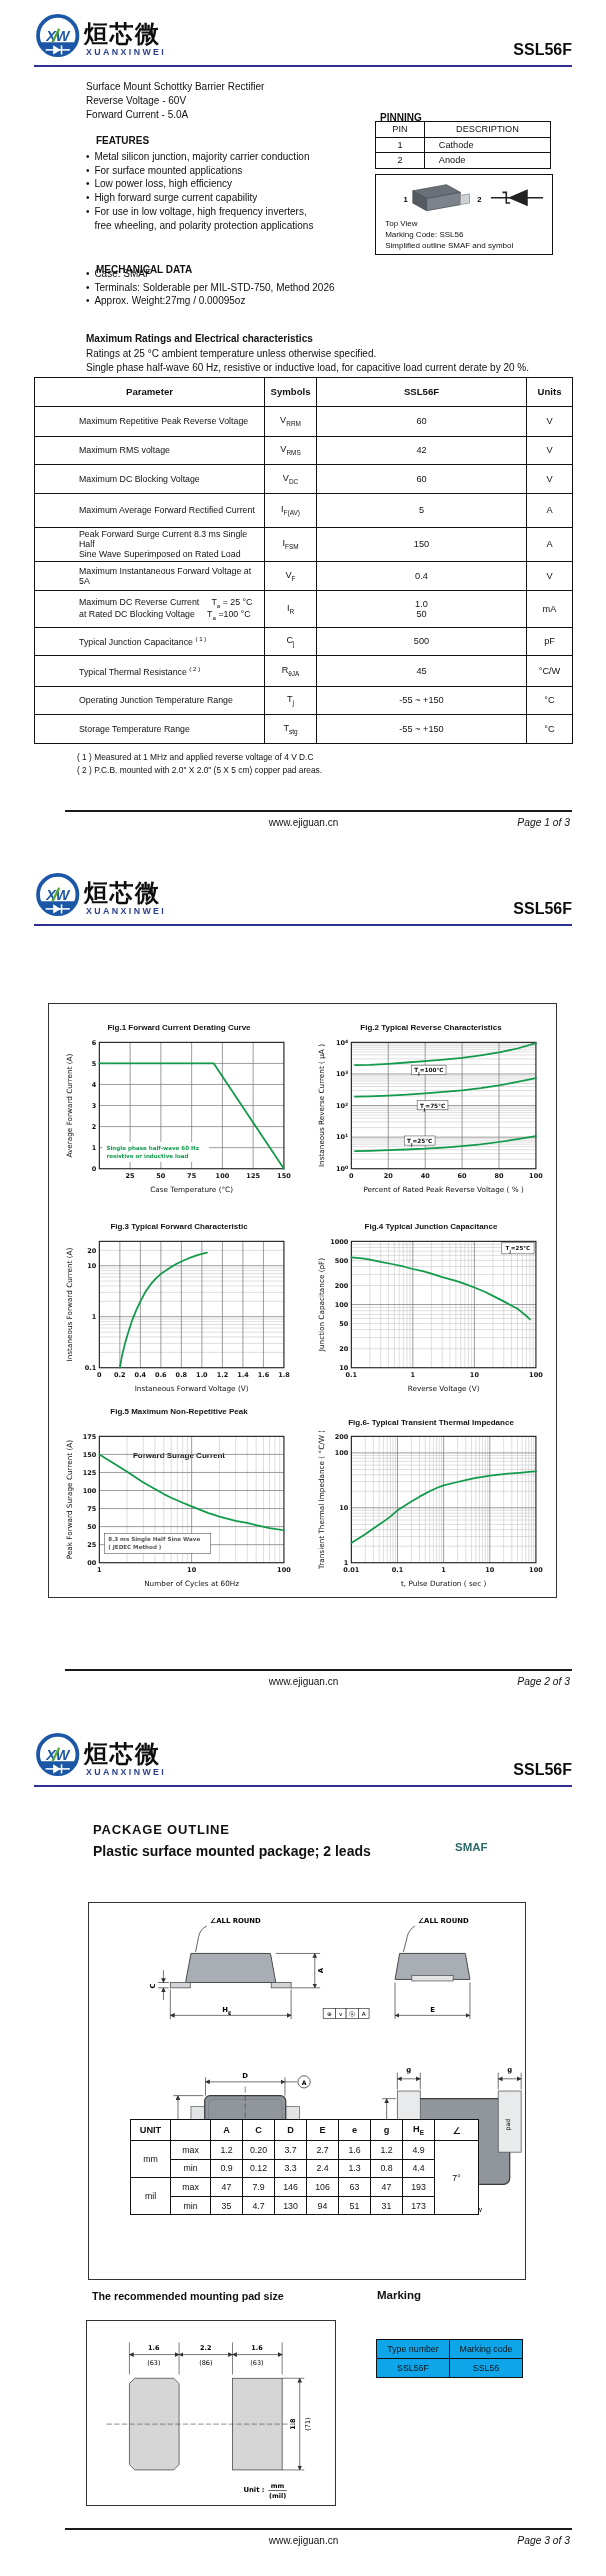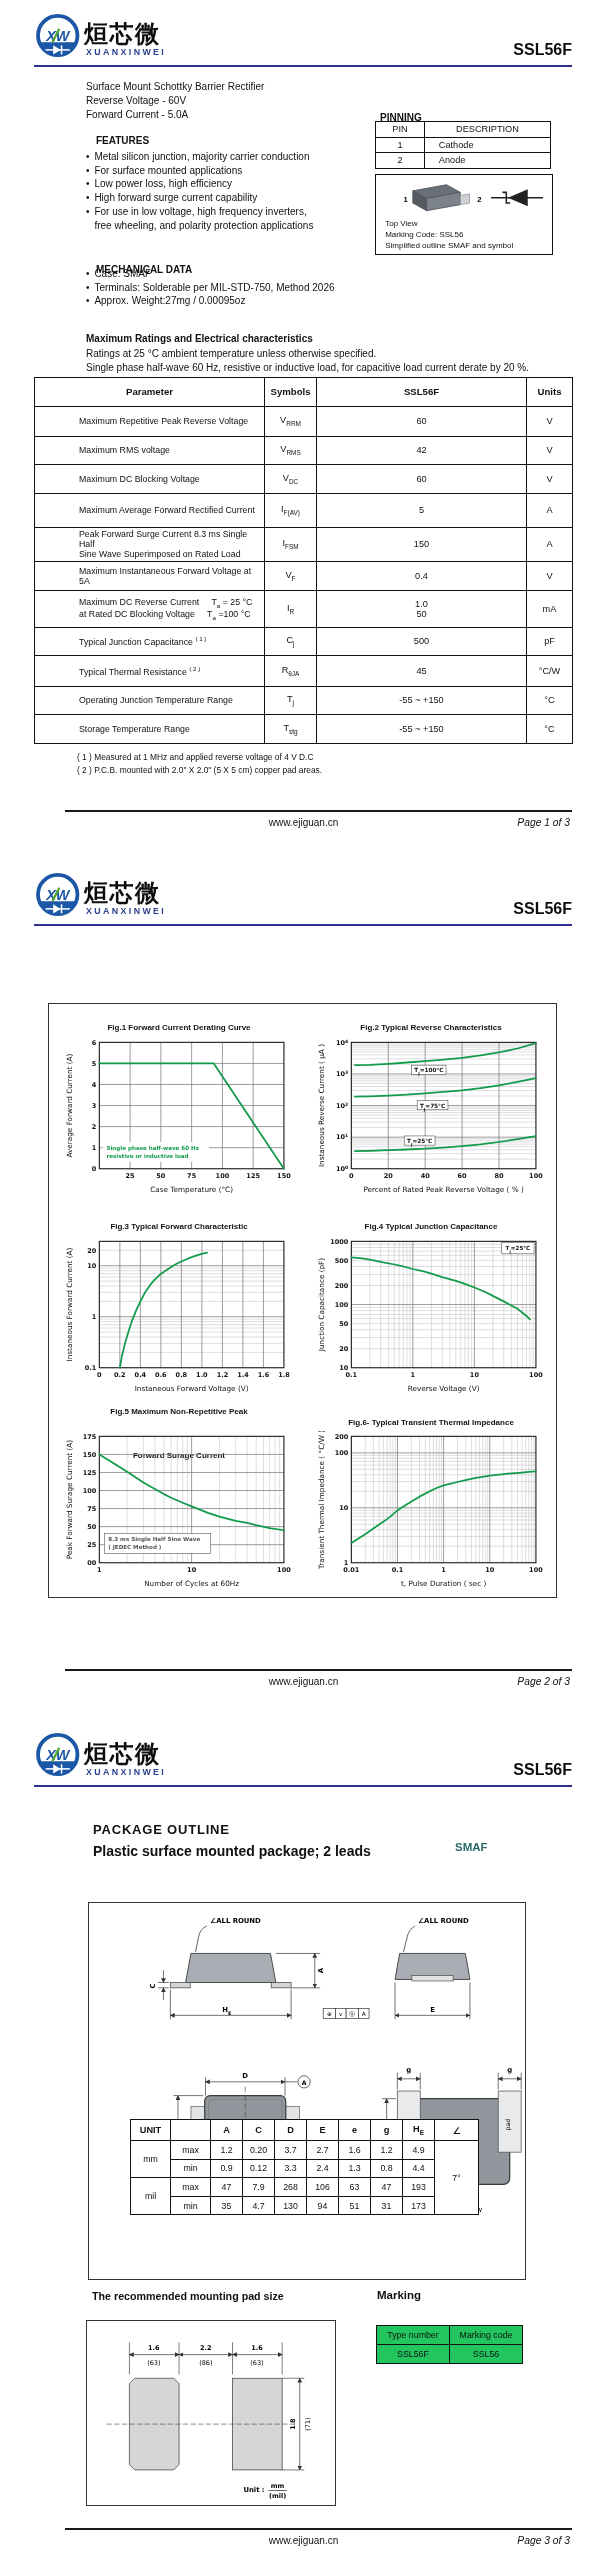--- a/index.html
+++ b/index.html
@@ -47,21 +47,21 @@
   
   .pkg-title{position:absolute;left:93px;top:104px;font-size:13px;font-weight:bold;letter-spacing:0.8px;}
   .pkg-sub{position:absolute;left:93px;top:125px;font-size:14px;font-weight:bold;}
   .pkg-smaf{position:absolute;left:455px;top:123px;font-size:11.5px;font-weight:bold;}
   .outline-big{position:absolute;left:88px;top:140px;width:436px;height:376px;border:1.1px solid #333;margin-top:44px;}
   table.dim{position:absolute;left:130px;top:401px;border-collapse:collapse;table-layout:fixed;border:1.5px solid #111;background:#fff;}
   table.dim td{border:0.8px solid #111;text-align:center;font-size:8.8px;height:17.6px;padding:0 1.5px;}
   table.dim .dh td{height:20px;font-weight:bold;font-size:9.2px;}
   .padsec-title{position:absolute;left:92px;top:572px;font-size:10.7px;font-weight:bold;}
   .marking-title{position:absolute;left:377px;top:571px;font-size:11.5px;font-weight:bold;}
-  table.marking{position:absolute;left:376px;top:607px;width:147px;border-collapse:collapse;table-layout:fixed;border:1.1px solid #111;background:#22c55e;}
+  table.marking{position:absolute;left:376px;top:621px;width:147px;border-collapse:collapse;table-layout:fixed;border:1.1px solid #111;background:#0ea5e9;}
   table.marking td{border:0.8px solid #111;text-align:center;font-size:8.8px;height:16px;}
   .pad-box{position:absolute;left:86px;top:602px;width:248px;height:184px;border:1.1px solid #333;}
 </style>
 </head>
 <body>
 
 <div class="page">
 
   <svg class="hdr-logo" style="top:10.7px" width="47" height="52" viewBox="0 0 62 68">
     <circle cx="30" cy="32" r="26" fill="#fff" stroke="#1b57a6" stroke-width="5"></circle>
@@ -789,21 +789,21 @@
         <td>2.4</td>
         <td>1.3</td>
         <td>0.8</td>
         <td>4.4</td>
       </tr>
       <tr>
         <td rowspan="2">mil</td>
         <td>max</td>
         <td>47</td>
         <td>7.9</td>
-        <td>268</td>
+        <td>146</td>
         <td>106</td>
         <td>63</td>
         <td>47</td>
         <td>193</td>
       </tr>
       <tr>
         <td>min</td>
         <td>35</td>
         <td>4.7</td>
         <td>130</td>

